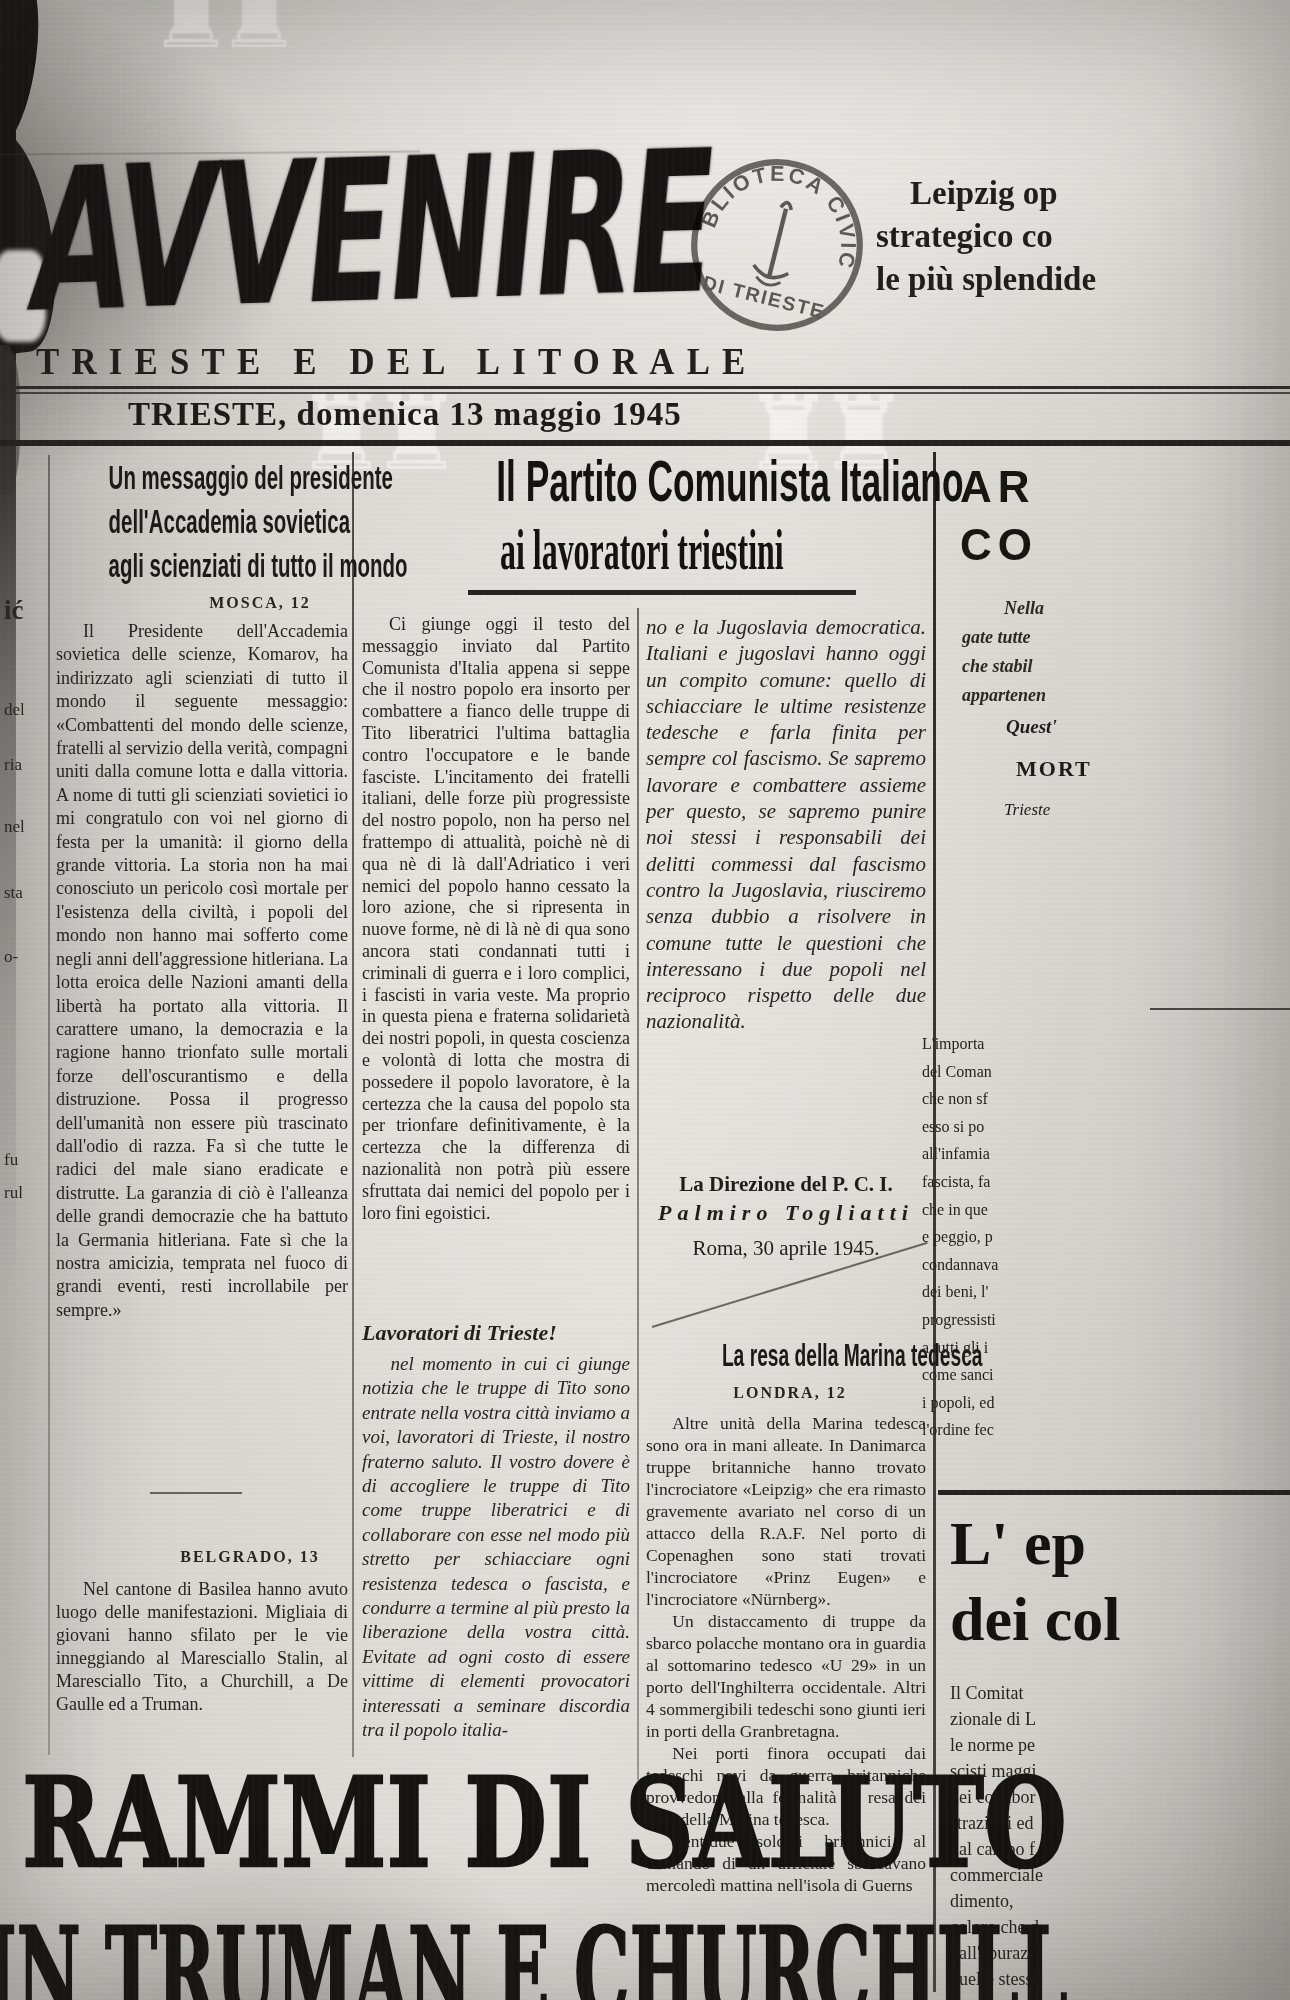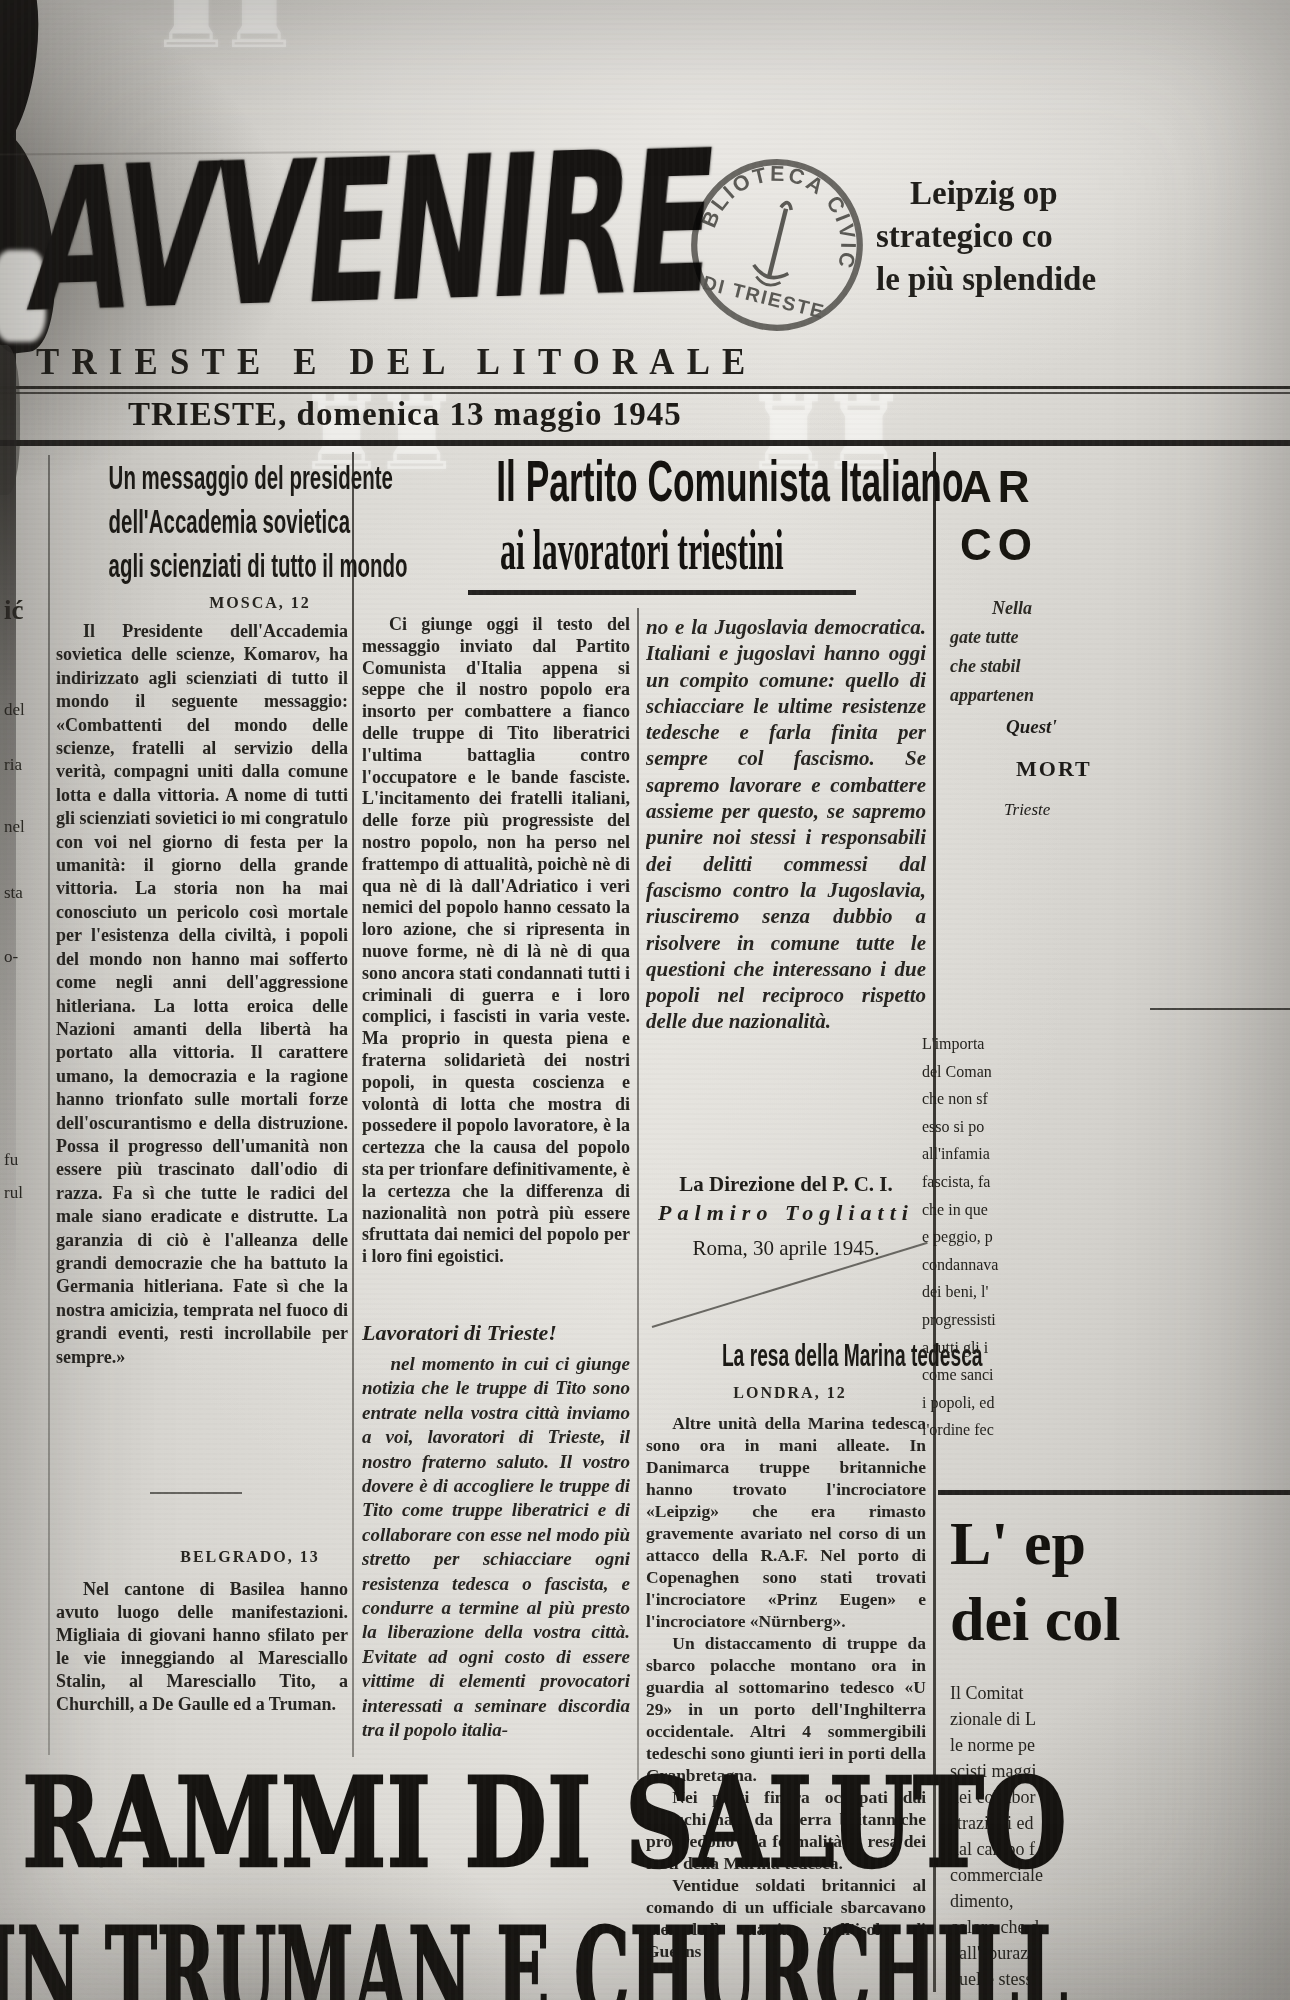--- a/index.html
+++ b/index.html
@@ -63,21 +63,21 @@
   
   .vr{position:absolute;width:2px;background:linear-gradient(rgba(50,48,44,.85), rgba(80,78,72,.6));}
   .vr.v0{left:48px;top:455px;height:1300px;opacity:.65;}
   .vr.v1{left:352px;top:452px;height:1305px;}
   .vr.v2{left:637px;top:608px;height:1172px;opacity:.8;}
   .vr.v3{left:933px;top:452px;height:1540px;width:3px;background:linear-gradient(#2c2a26,#4b4944);}
 
   
   .cond{font-family:"Liberation Sans",sans-serif;font-weight:bold;}
   .cond .inner{display:inline-block;transform:scaleX(.58);transform-origin:center top;white-space:nowrap;}
-  .body-text{text-align:justify;color:#262420;filter:blur(.45px);font-weight:bold;}
+  .body-text{text-align:justify;color:#262420;filter:blur(.45px);}
   .para{margin:0;text-indent:1.5em;}
   .dateline{font-weight:bold;font-size:16px;letter-spacing:2px;color:#26241f;filter:blur(.3px);}
 
   
   .c1-head{position:absolute;left:52px;top:456px;width:298px;text-align:center;font-size:33px;line-height:44px;
     color:#1c1a16;filter:blur(.35px);}
   .c1-head .frag-line .inner,.c1-head .frag-line{white-space:nowrap;}
   .c1-head .frag-line{display:block;transform:scaleX(.62);transform-origin:center top;}
   .c1-dateline{position:absolute;left:170px;top:594px;width:180px;text-align:center;}
   .c1-body{position:absolute;left:56px;top:620px;width:292px;height:858px;overflow:hidden;font-size:18px;line-height:23.4px;}
@@ -115,21 +115,21 @@
   .marina-head .inner{transform:scaleX(.62);}
   .marina-dateline{position:absolute;left:700px;top:1384px;width:180px;text-align:center;}
   .marina-body{position:absolute;left:646px;top:1412px;width:280px;height:588px;overflow:hidden;
     font-size:17.5px;line-height:22px;}
 
   
   .c4-head{position:absolute;left:960px;top:458px;font-family:"Liberation Sans",sans-serif;font-weight:bold;
     font-size:44px;line-height:58px;letter-spacing:6px;color:#17150f;filter:blur(.3px);}
   .c4-note{position:absolute;left:950px;top:594px;font-style:italic;font-weight:bold;font-size:18px;line-height:29px;
     color:#2a2822;filter:blur(.4px);}
-  .c4-note .frag-line{white-space:nowrap;}
+  .c4-note .frag-line{white-space:nowrap;margin-left:12px;}
   .c4-note .frag-line:first-child{padding-left:42px;}
   .c4-quest{position:absolute;left:1006px;top:716px;font-style:italic;font-weight:bold;font-size:19px;filter:blur(.35px);}
   .c4-mort{position:absolute;left:1016px;top:756px;font-weight:bold;font-size:22px;letter-spacing:2px;filter:blur(.3px);}
   .c4-trieste{position:absolute;left:1004px;top:800px;font-style:italic;font-size:17px;filter:blur(.35px);}
   .c4-div{position:absolute;left:1150px;top:1008px;width:140px;height:2px;background:rgba(38,36,32,.8);}
   .c4-p1{position:absolute;left:922px;top:1030px;font-weight:normal;font-size:16px;line-height:27.6px;
     color:#24221d;filter:blur(.4px);}
   .c4-p1 .frag-line{white-space:nowrap;}
   .c4-rule{position:absolute;left:938px;top:1490px;width:352px;height:5px;background:#242220;}
   .c4-bighead{position:absolute;left:950px;top:1505px;font-weight:bold;font-size:62px;line-height:76px;

